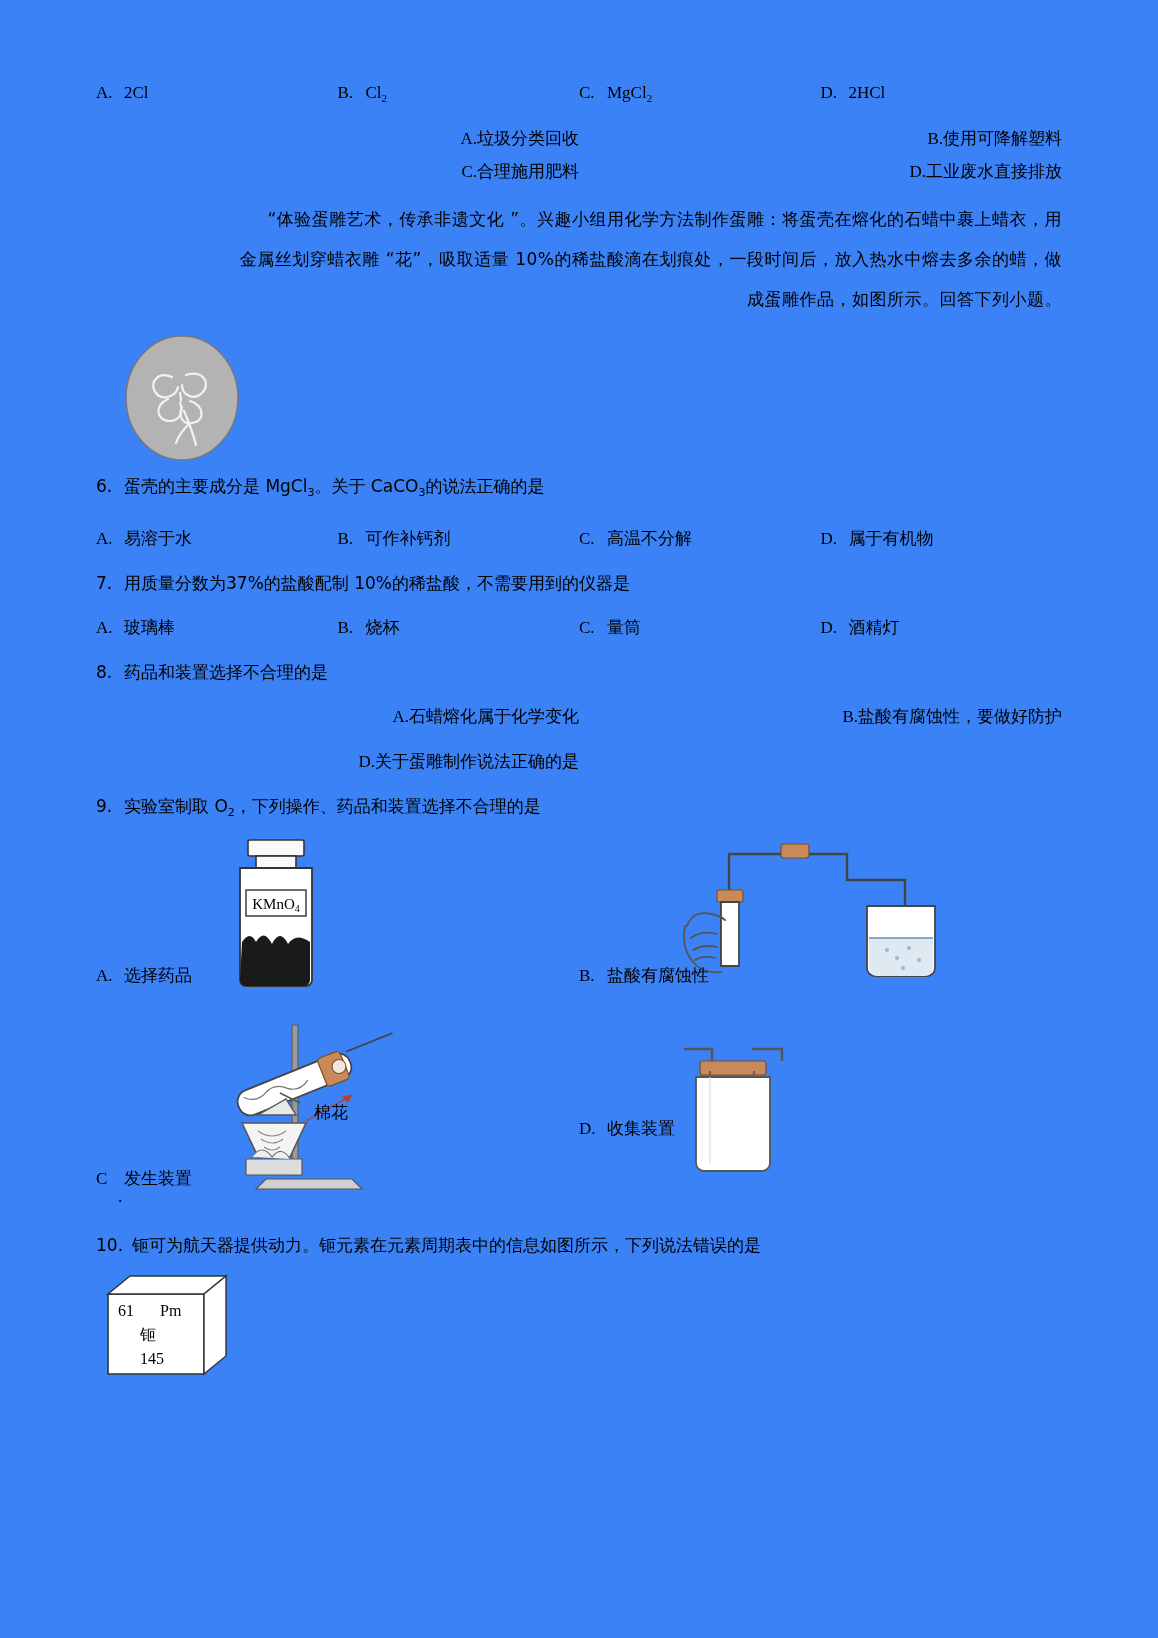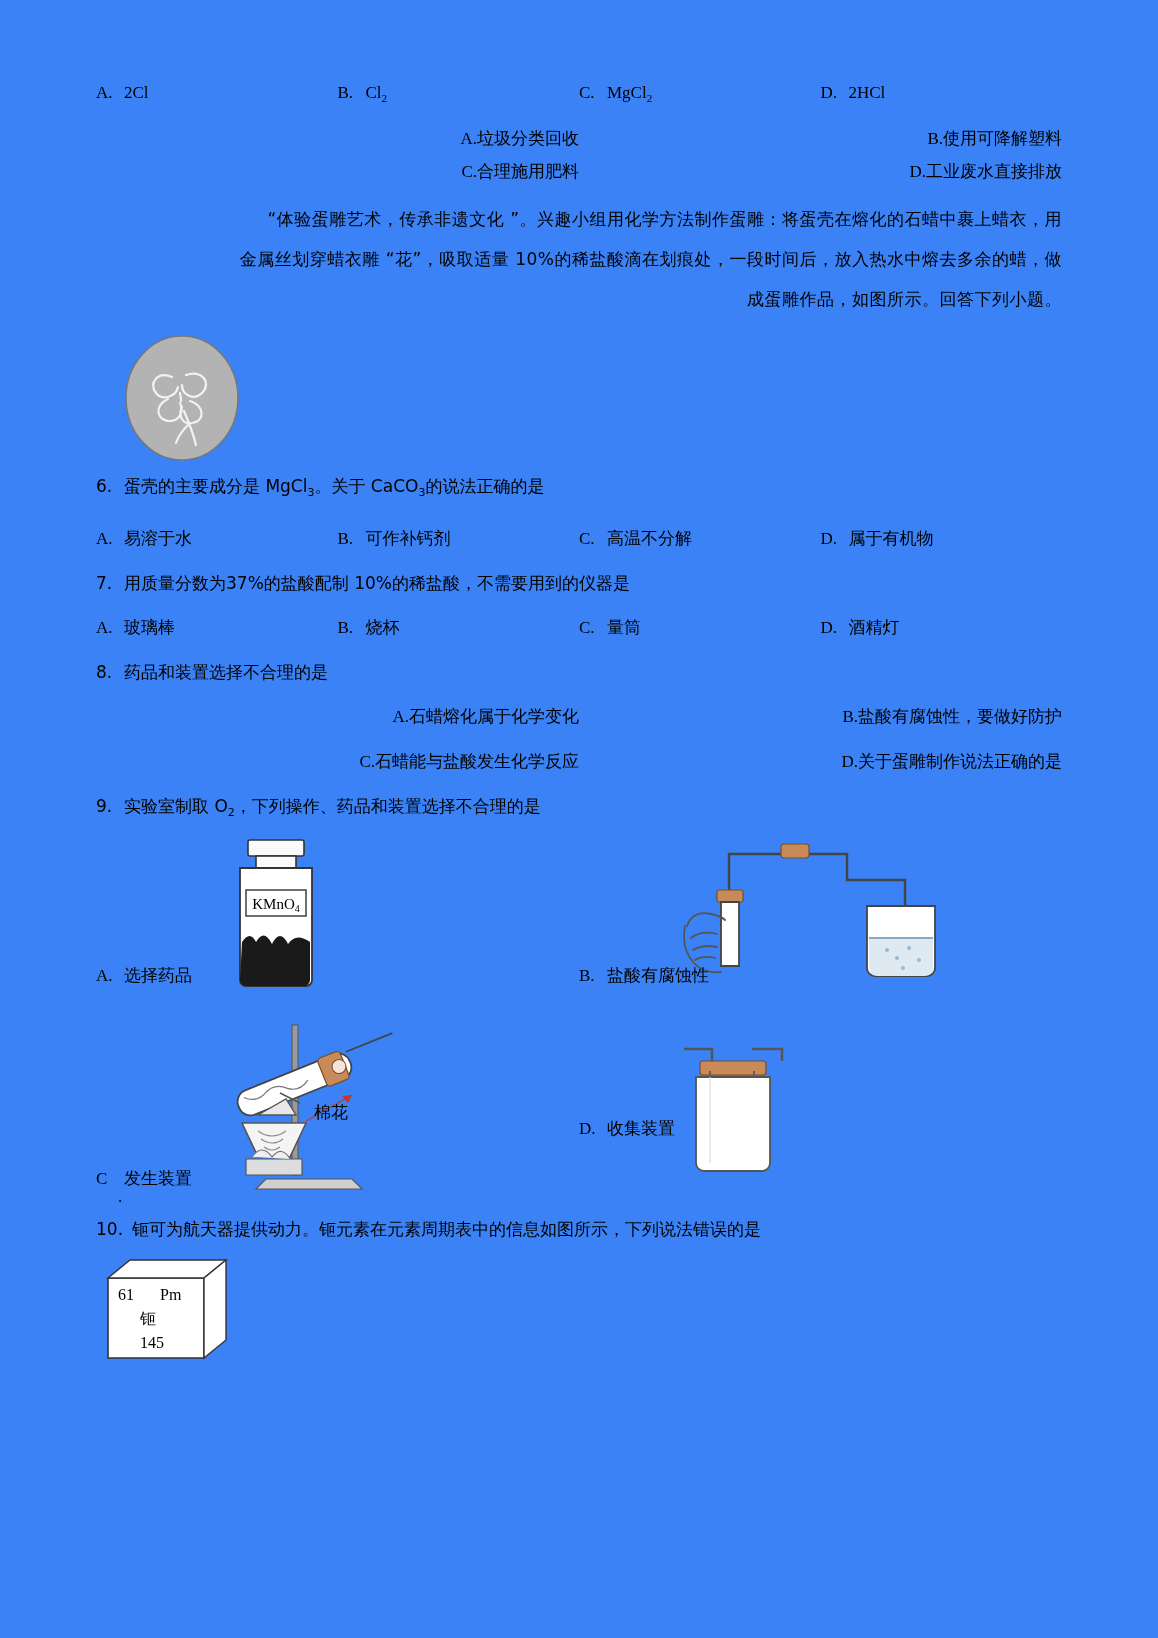--- a/index.html
+++ b/index.html
@@ -176,23 +176,20 @@
     </div>
     <div class="row-opts opt2 cn" style="margin-top:14px">
       <div>
         <span class="lbl">A.</span><span>石蜡熔化属于化学变化</span>
       </div>
       <div>
         <span class="lbl">B.</span><span>盐酸有腐蚀性，要做好防护</span>
       </div>
     </div>
     <div class="row-opts opt2 cn" style="margin-top:14px">
-      <div>
-        <span class="lbl">C.</span><span>石蜡能与盐酸发生化学反应</span>
-      </div>
       <div>
         <span class="lbl">D.</span><span>关于蛋雕制作说法正确的是</span>
       </div>
     </div>
 
     <div class="qline cn">
       <span class="qnum">9.</span><span>实验室制取 O</span><sub>2</sub><span>，下列操作、药品和装置选择不合理的是</span>
     </div>
 
     <div style="position:relative;height:175px;margin-top:6px">
@@ -285,21 +282,21 @@
           <path d="M44 44 v-4" stroke="#555" stroke-width="1.6" fill="none"></path>
           <path d="M88 44 v-4" stroke="#555" stroke-width="1.6" fill="none"></path>
         </svg>
       </div>
       <div class="cap cn" style="position:absolute;left:483px;top:98px">
         <span class="lbl">D.</span><span>收集装置</span>
       </div>
       <div class="tiny-dot" style="position:absolute;left:8px;top:168px">.</div>
     </div>
 
-    <div class="qline cn" style="margin-top:10px">
+    <div class="qline cn" style="margin-top:26px">
       <span class="qnum" style="min-width:36px">10.</span><span>钷可为航天器提供动力。钷元素在元素周期表中的信息如图所示，下列说法错误的是</span>
     </div>
 
     <div style="margin-top:10px;margin-left:6px">
       <svg width="130" height="110" viewBox="0 0 130 110">
         <path d="M6 24 h96 v80 h-96 z" fill="#fff" stroke="#333" stroke-width="1.6"></path>
         <path d="M6 24 l22 -18 h96 l-22 18 z" fill="#fff" stroke="#333" stroke-width="1.4"></path>
         <path d="M102 24 l22 -18 v80 l-22 18 z" fill="#fff" stroke="#333" stroke-width="1.4"></path>
         <text x="16" y="46" font-family="'Liberation Serif',serif" font-size="16" fill="#000">61</text>
         <text x="58" y="46" font-family="'Liberation Serif',serif" font-size="16" fill="#000">Pm</text>

